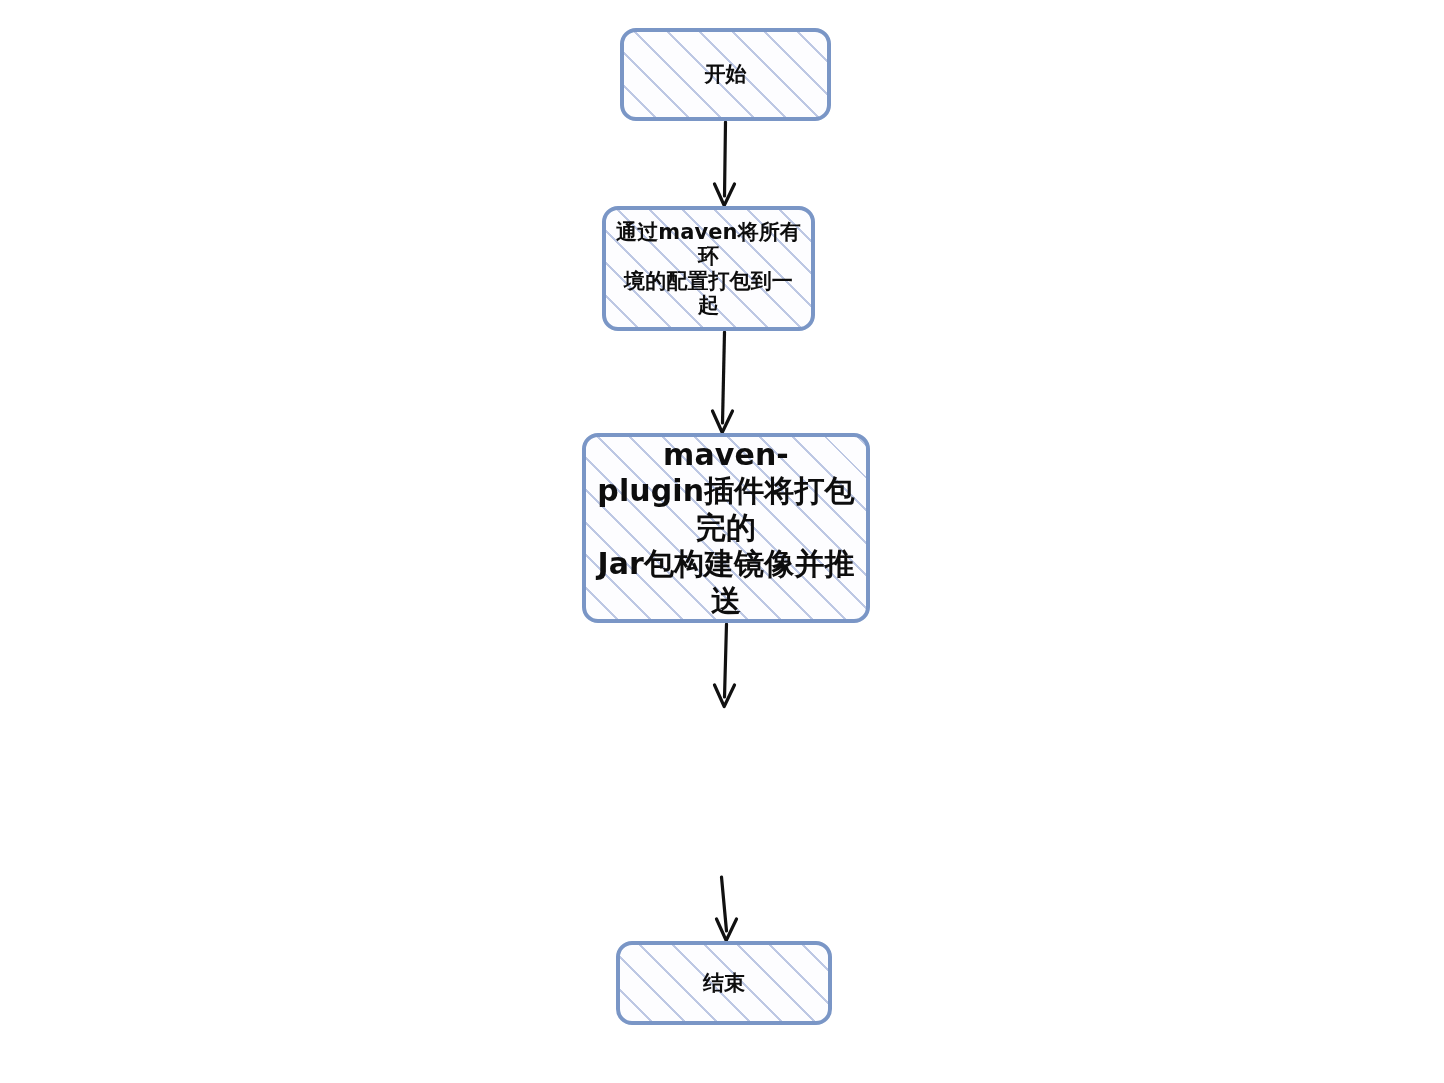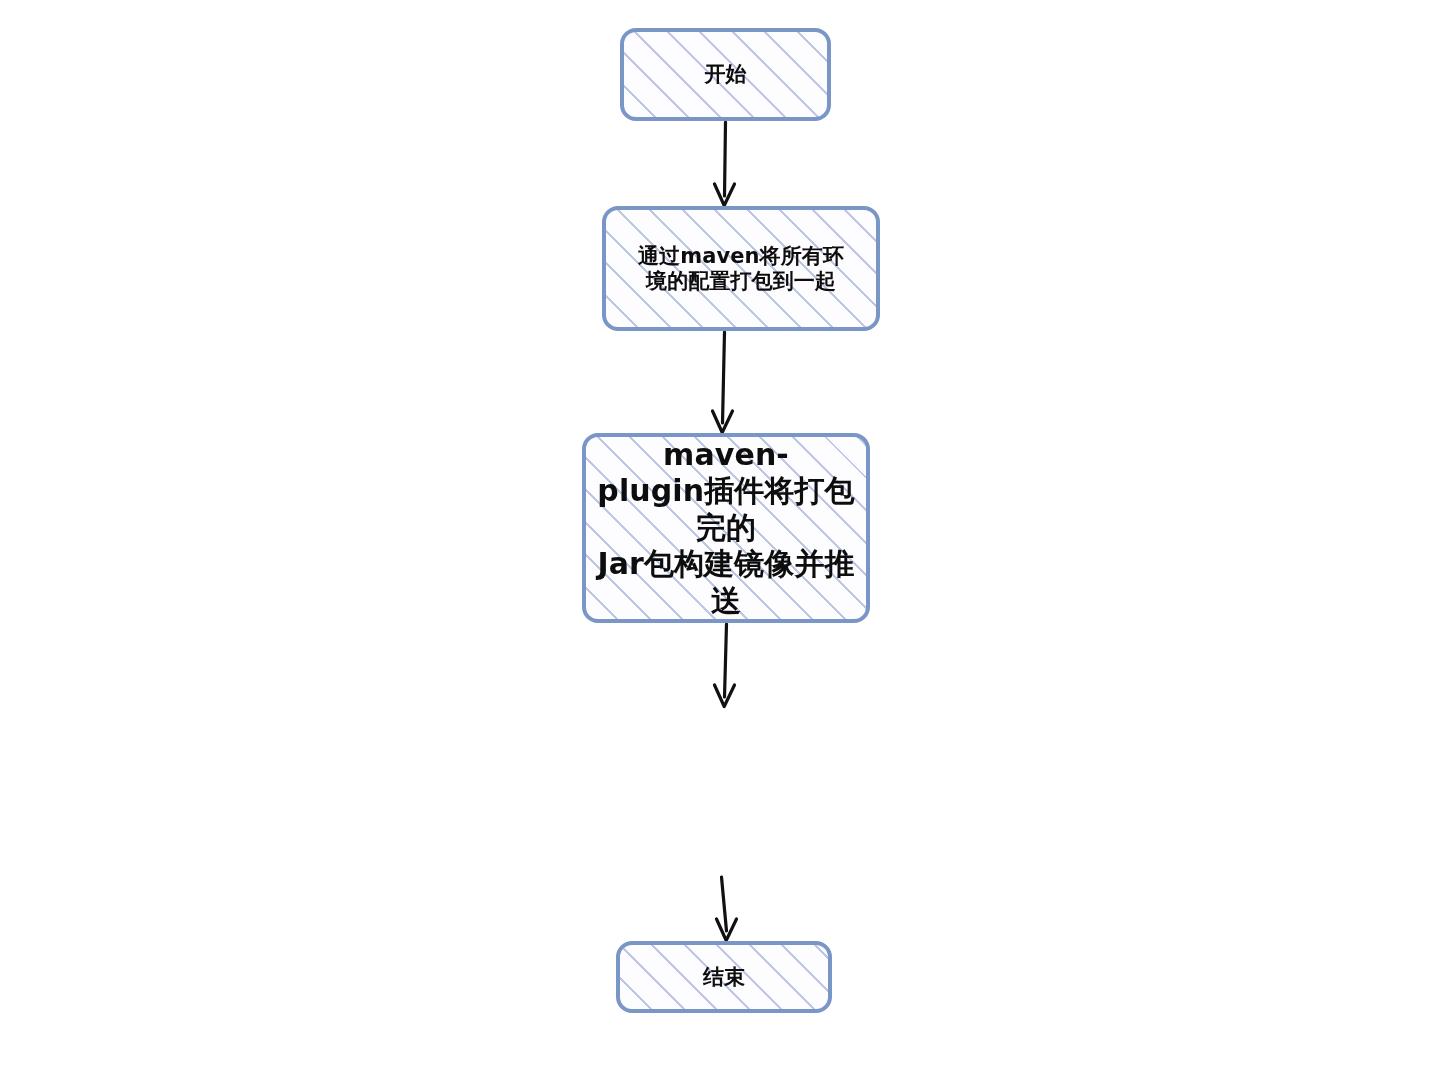--- a/index.html
+++ b/index.html
@@ -60,30 +60,30 @@
     white-space: pre-line;
     padding: 0 8px;
     position: relative;
     z-index: 2;
   }
 
   
   #node-start      { left: 620px; top: 28px;  width: 211px; height: 93px;  }
   #node-start      .node-label { font-size: 21px; }
 
-  #node-maven      { left: 602px; top: 206px; width: 278px; height: 125px; }
+  #node-maven      { left: 602px; top: 206px; width: 213px; height: 125px; }
   #node-maven      .node-label { font-size: 21px; }
 
   #node-docker     { left: 582px; top: 433px; width: 288px; height: 190px; }
   #node-docker     .node-label { font-size: 30px; line-height: 1.22; }
 
   #node-deploy     { left: 589px; top: 707px; width: 272px; height: 169px; }
   #node-deploy     .node-label { font-size: 20px; line-height: 1.21; }
 
-  #node-end        { left: 616px; top: 941px; width: 216px; height: 72px; border-radius: 16px;  }
+  #node-end        { left: 616px; top: 941px; width: 216px; height: 84px; border-radius: 16px;  }
   #node-end        .node-label { font-size: 21px; }
 </style>
 </head>
 <body>
 
 <div id="flow-canvas">
 
   <svg class="edge-layer" viewBox="0 0 1444 1083" width="1444" height="1083" aria-hidden="true">
 
     <g>

